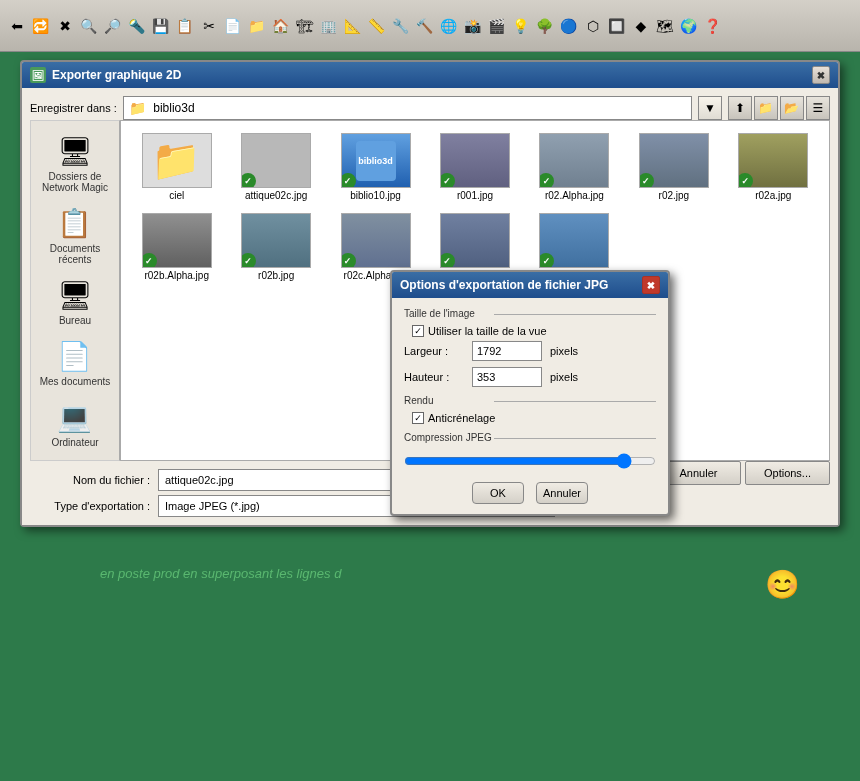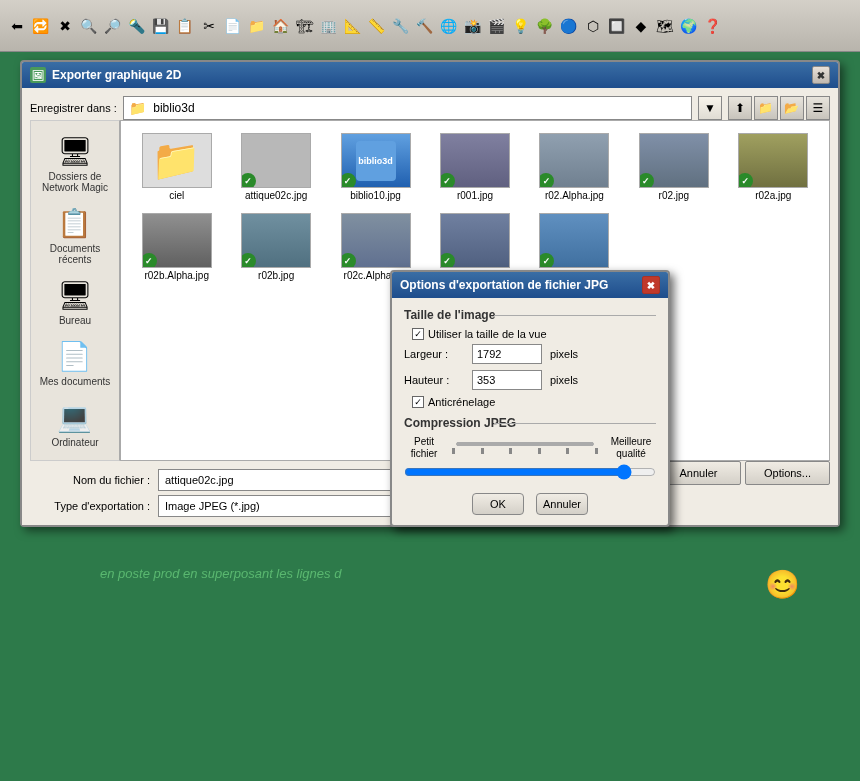--- a/index.html
+++ b/index.html
@@ -311,25 +311,24 @@
       box-shadow: 4px 4px 10px rgba(0,0,0,0.6);
       z-index: 10;
     }
     .dialog-jpg .dialog-titlebar {
       background: linear-gradient(to bottom, #3a6ea5, #1e4d8c);
     }
     .jpg-body {
       padding: 10px 12px;
     }
     .jpg-section-title {
-      font-size: 12px;
+      font-size: 10px;
       color: #333;
       margin-bottom: 6px;
       position: relative;
-      font-weight: bold;
     }
     .jpg-section-title::after {
       content: '';
       position: absolute;
       left: 90px; right: 0;
       top: 50%;
       height: 1px;
       background: #aaa;
     }
     .jpg-row {
@@ -652,48 +651,34 @@
       <input class="jpg-input" type="text" value="1792" style="">
       <span class="jpg-unit">pixels</span>
     </div>
 
     <div class="jpg-row">
       <span class="jpg-label">Hauteur :</span>
       <input class="jpg-input" type="text" value="353" style="">
       <span class="jpg-unit">pixels</span>
     </div>
 
+    <div class="jpg-section-title" style="margin-top:8px;">
+      <span>Rendu</span>
+    </div>
 
     <div class="jpg-checkbox-row">
       <div class="jpg-checkbox">✓</div>
       <span class="jpg-checkbox-label">Anticrénelage</span>
     </div>
 
     <div class="jpg-section-title" style="margin-top:8px;">
       <span>Compression JPEG</span>
     </div>
 
     <div class="slider-container">
-      <div style="display:flex; align-items:center; gap:8px;">
-        <div style="font-size:10px; line-height:1.2; width:40px; text-align:center;">Petit<br>fichier</div>
-        <div style="flex:1;">
-          <div class="slider-track">
-            <div style="position:absolute;left:0;right:0;top:50%;transform:translateY(-50%);height:4px;background:#aaa;"></div>
-          </div>
-          <div class="slider-dots">
-            <div class="slider-dot"></div>
-            <div class="slider-dot"></div>
-            <div class="slider-dot"></div>
-            <div class="slider-dot"></div>
-            <div class="slider-dot"></div>
-            <div class="slider-dot"></div>
-          </div>
-        </div>
-        <div style="font-size:10px; line-height:1.2; width:50px; text-align:center;">Meilleure<br>qualité</div>
-      </div>
       <input type="range" min="0" max="100" value="90" style="width: 100%; margin-top: 4px;">
     </div>
 
     <div class="jpg-buttons">
       <div class="jpg-btn">OK</div>
       <div class="jpg-btn">Annuler</div>
     </div>
   </div>
 </div>
 

